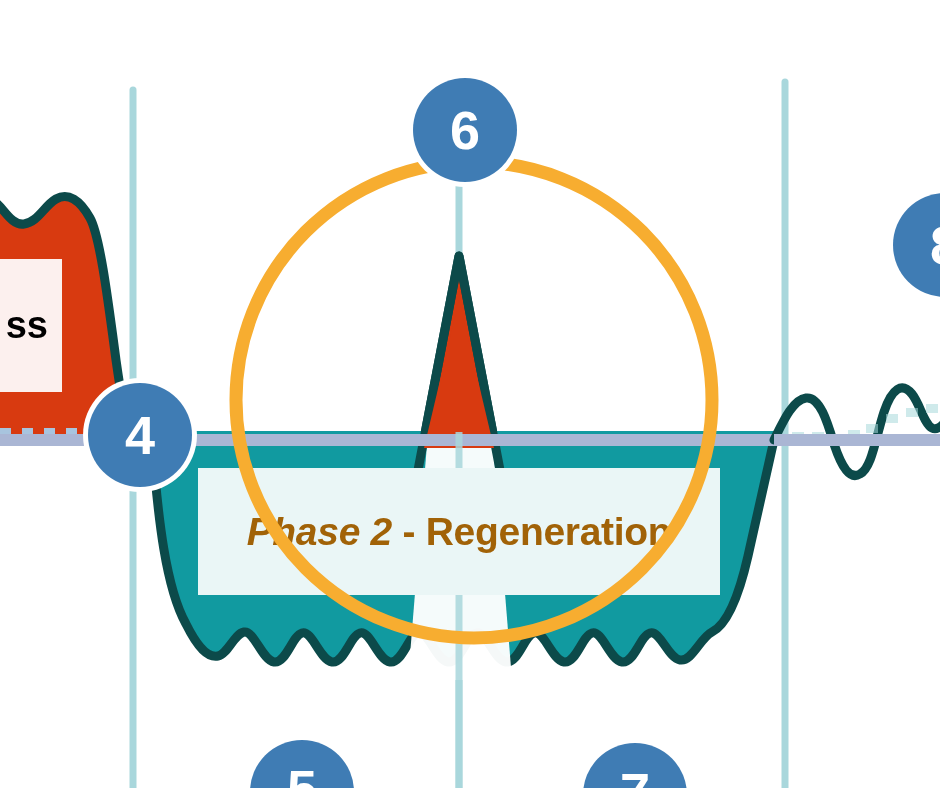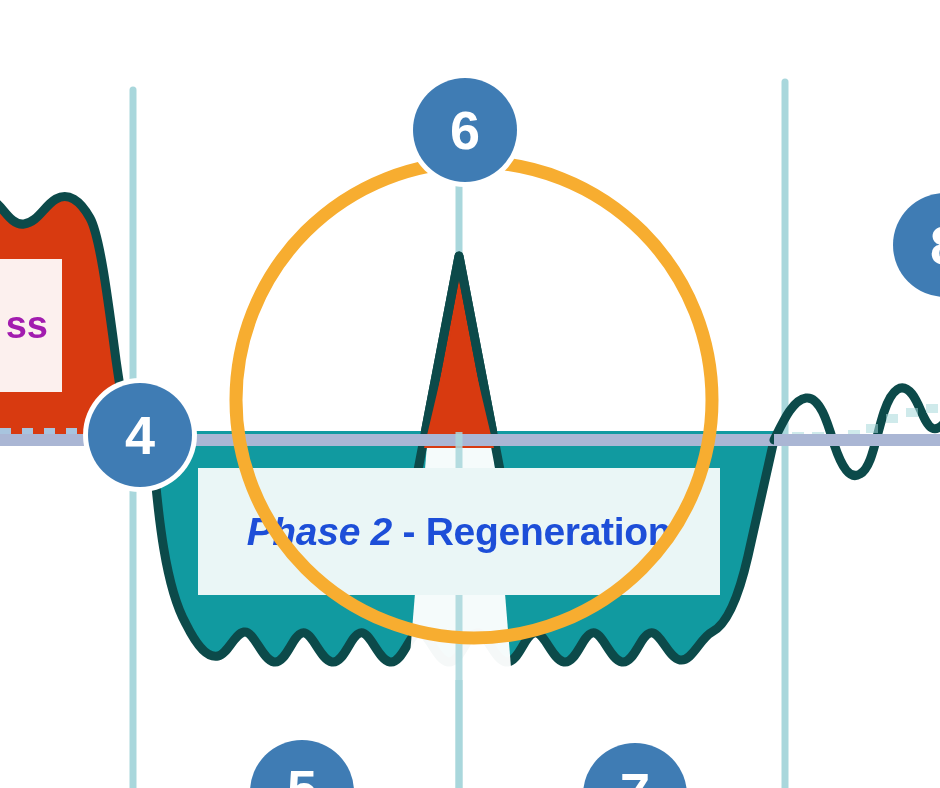--- a/index.html
+++ b/index.html
@@ -52,21 +52,21 @@
     width: 522px;
     height: 127px;
     background: #eaf6f6;
     display: flex;
     align-items: center;
     justify-content: center;
     pointer-events: none;
   }
   .phase-text {
     font-size: 39px;
-    color: #1d4ed8;
+    color: #a16207;
     font-weight: bold;
     white-space: nowrap;
     letter-spacing: -0.3px;
   }
   .phase-text .ph-em { font-style: italic; }
   .phase-text .ph-sep { font-style: normal; }
 
   .stress-label-box {
     position: absolute;
     left: -108px;
@@ -75,21 +75,21 @@
     height: 133px;
     background: #fcf0ee;
     display: flex;
     align-items: center;
     justify-content: flex-end;
     padding-right: 14px;
     box-sizing: border-box;
   }
   .stress-text {
     font-size: 38px;
-    color: #a21caf;
+    color: #000000;
     font-weight: bold;
     white-space: nowrap;
   }
 </style>
 </head>
 <body>
 
 <div id="stage">
 
   <svg class="layer" viewBox="0 0 940 788">

